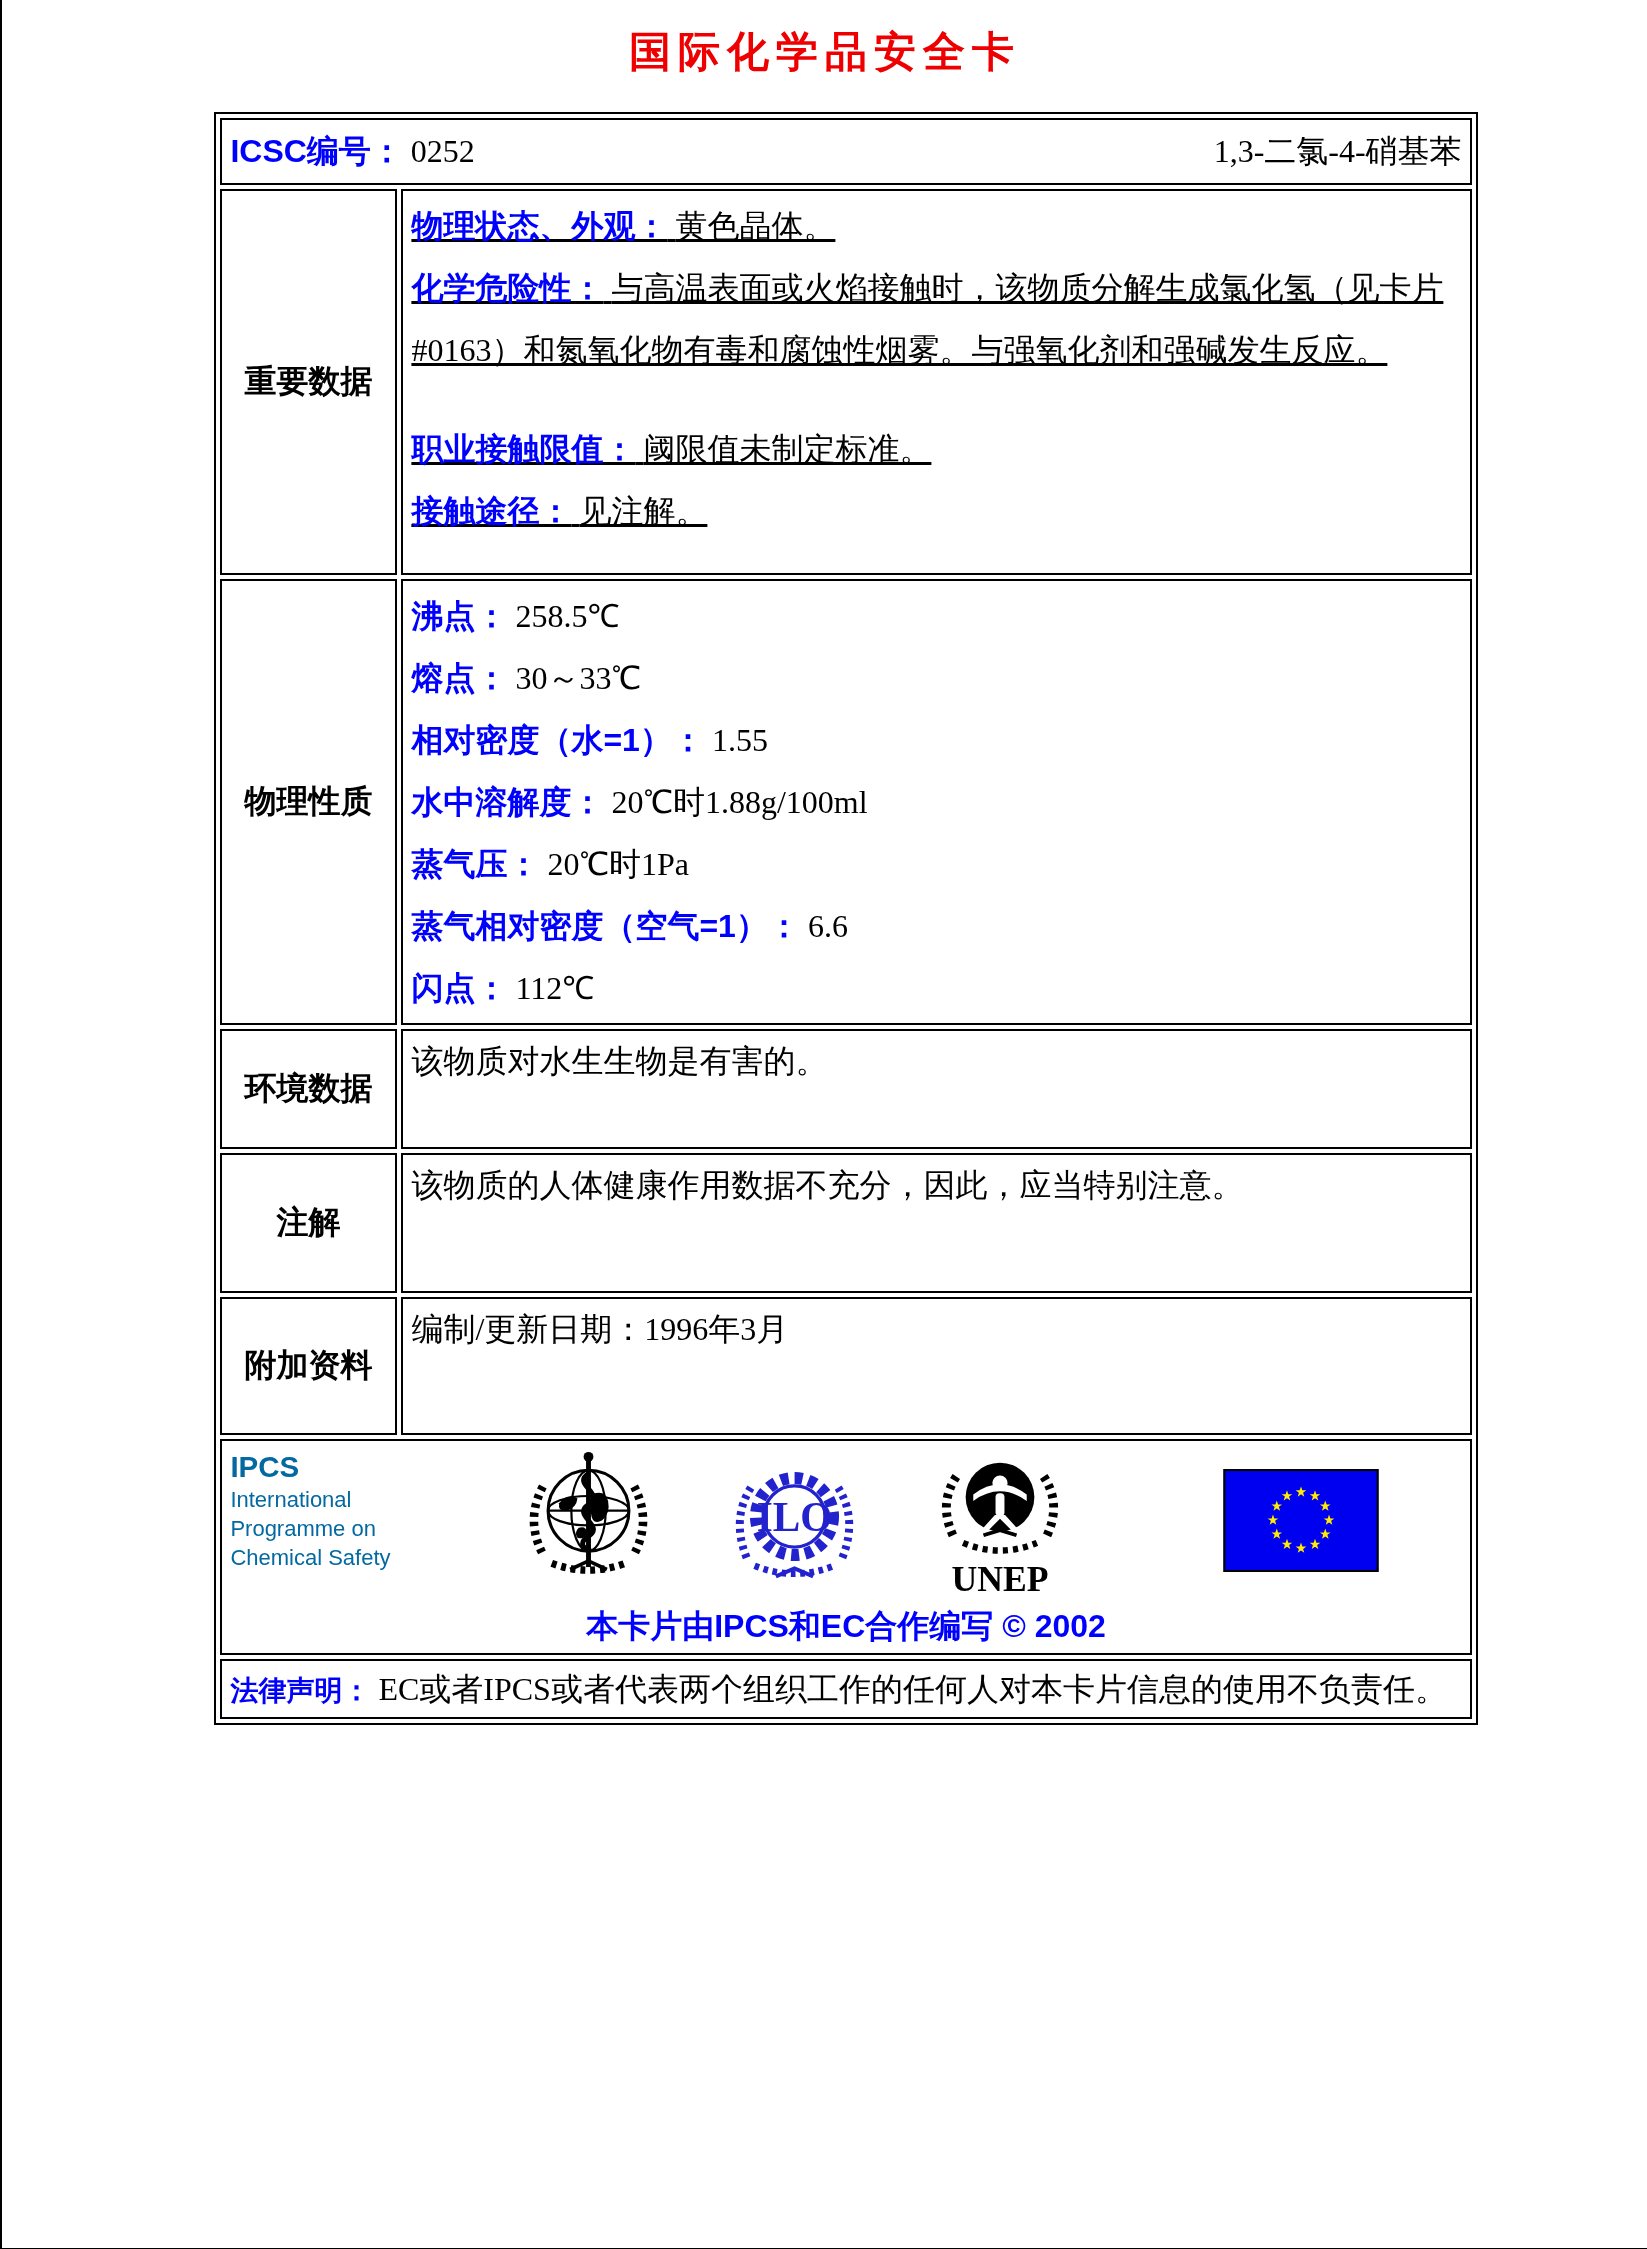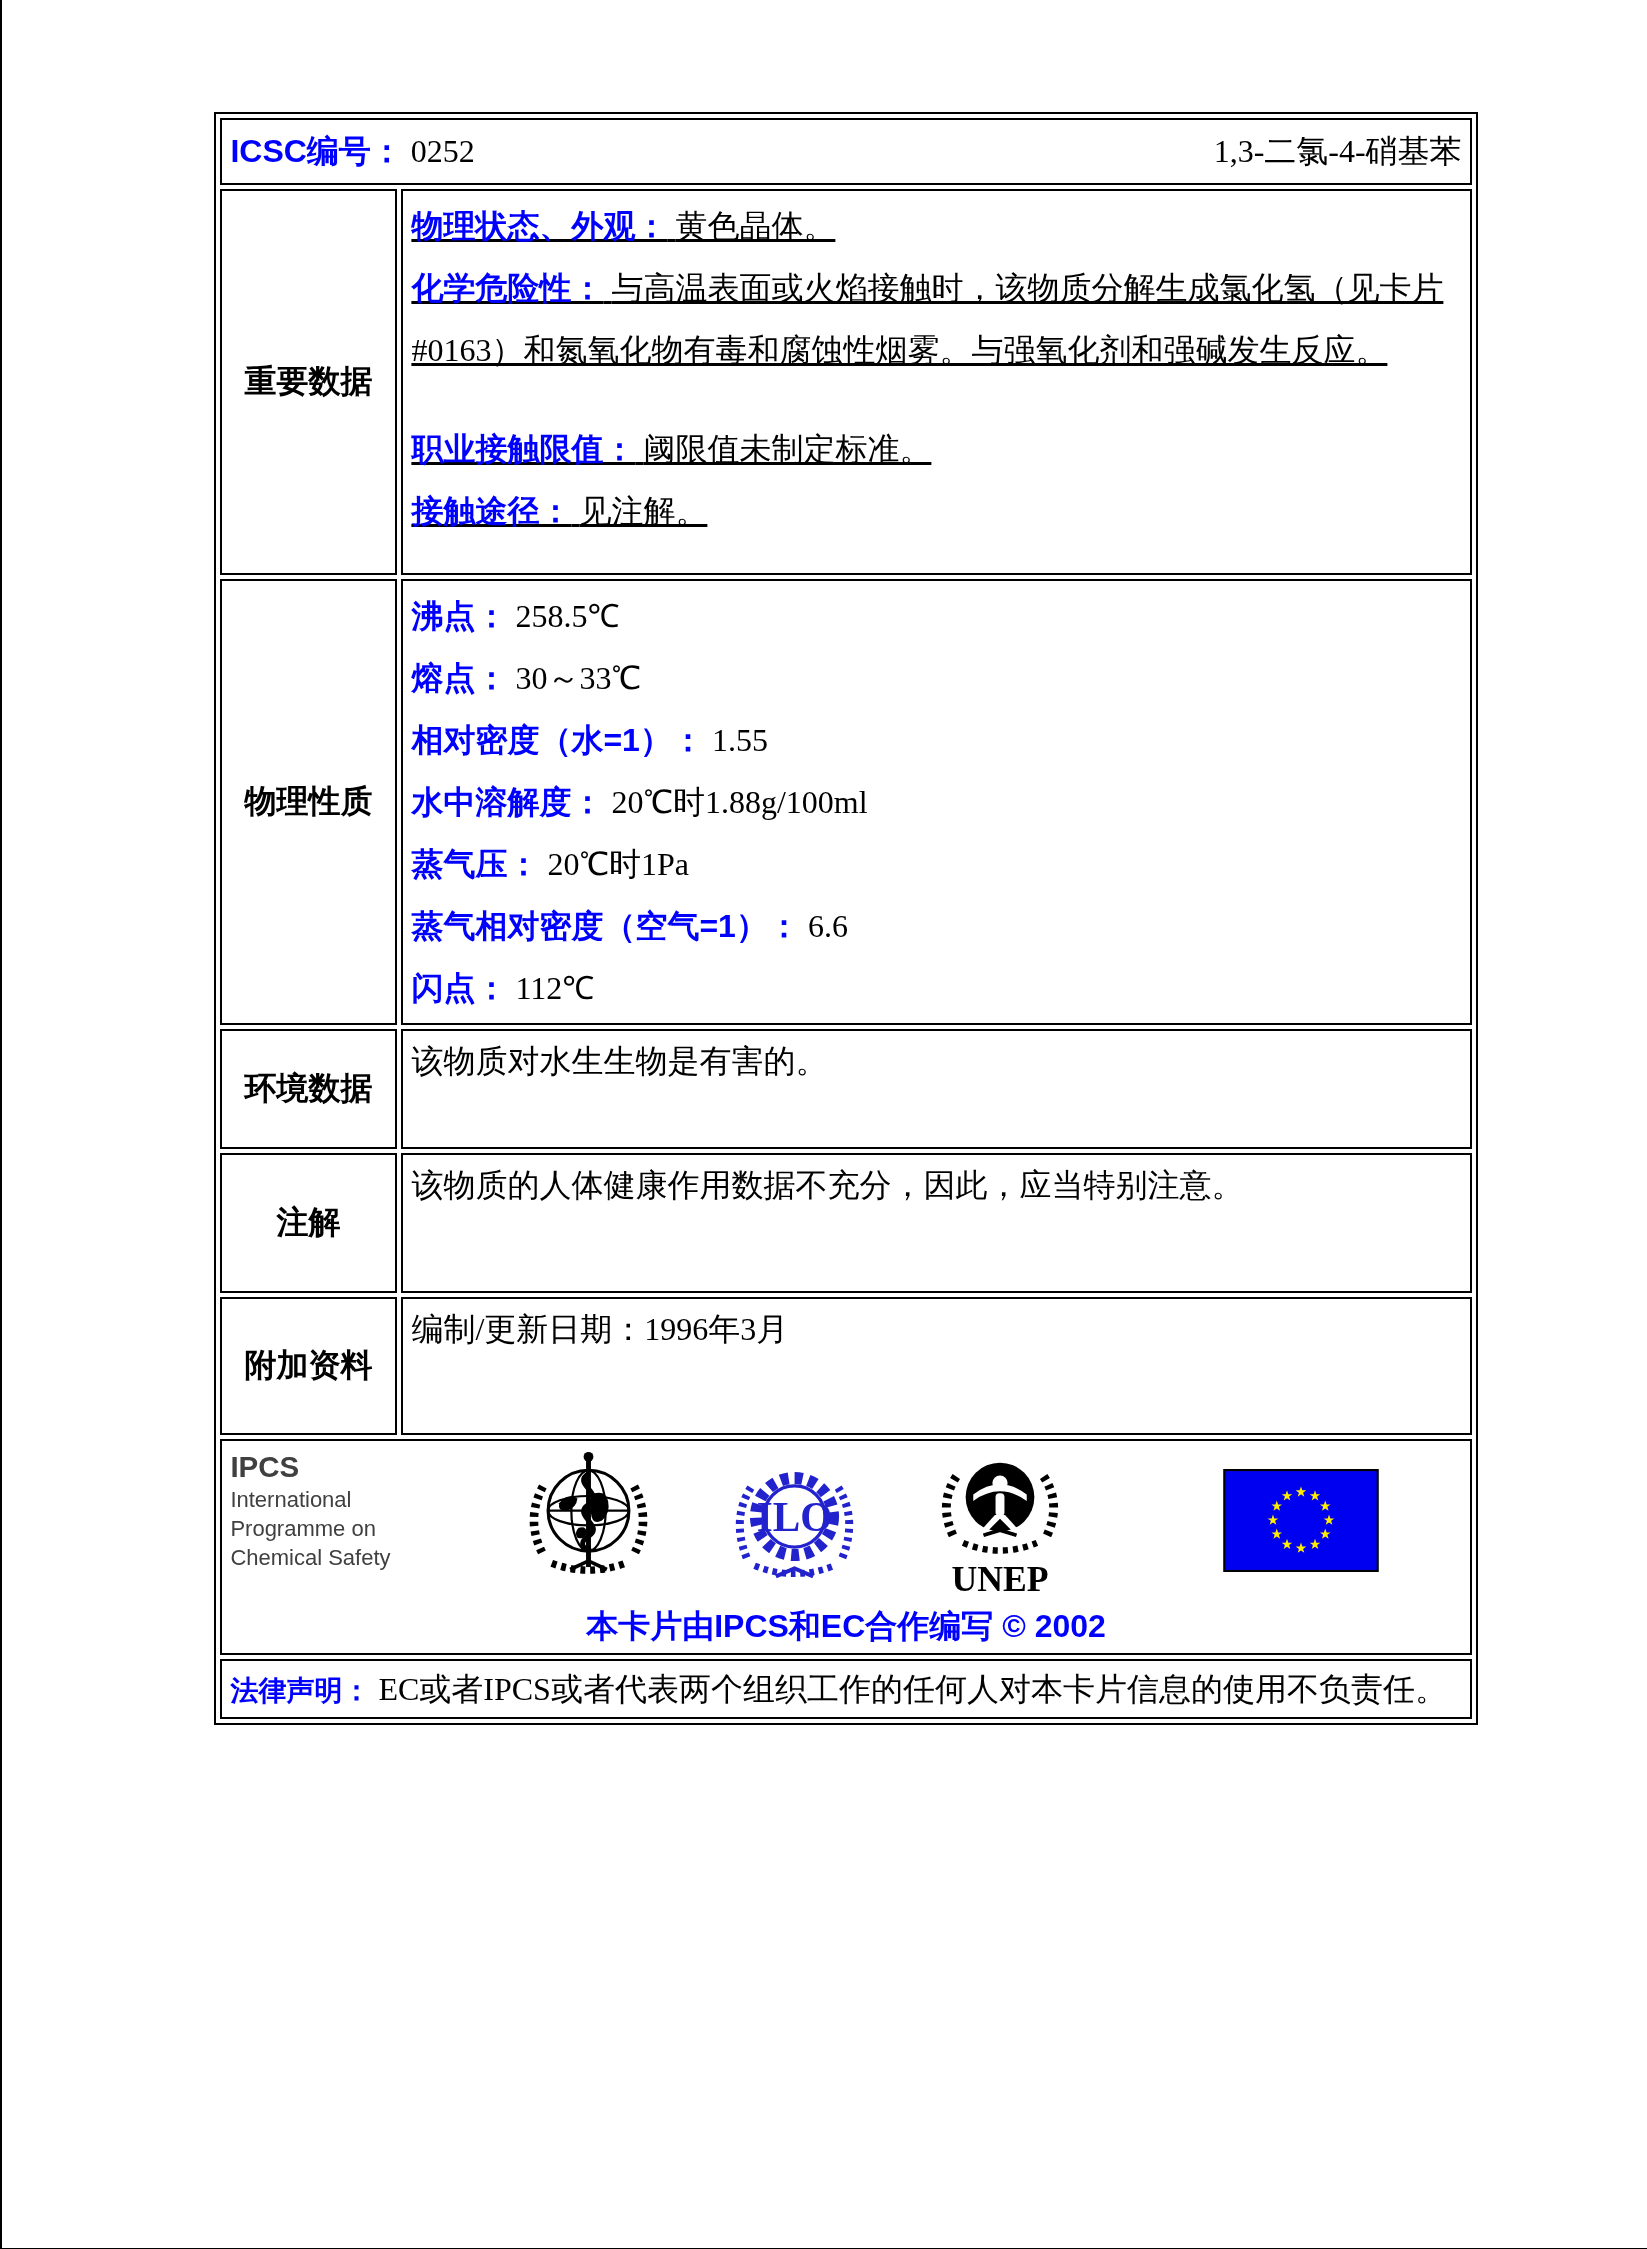--- a/index.html
+++ b/index.html
@@ -85,21 +85,21 @@
     align-items: center;
     justify-content: flex-start;
     gap: 0;
     height: 144px;
     margin-top: 2.8px;
   }
   .ipcs-block {
     width: 253px;
     align-self: flex-start;
     font-family: "Liberation Sans", sans-serif;
-    color: #404040;
+    color: #0369a1;
   }
   .ipcs-title { font-size: 29.5px; font-weight: bold; line-height: 37px; }
   .ipcs-sub   { font-size: 22px; line-height: 29px; }
   .logo-box   { display: flex; align-items: center; justify-content: center; }
   .logo-who   { width: 211px; }
   .logo-ilo   { width: 200px; }
   .logo-unep  { width: 211px; }
   .logo-eu    { width: 232px; justify-content: flex-end; margin-left: 42px; }
   .footer-caption {
     text-align: center;
@@ -110,20 +110,21 @@
     margin-top: 12.6px;
   }
   .legal-line { line-height: 45px; padding-top: 1.4px; }
   .legal-line .blue-label { font-size: 28px; }
 </style>
 </head>
 <body>
 
 <div class="page">
 
+  <h1 class="page-title">国际化学品安全卡</h1>
 
   <table class="card">
     <colgroup>
         <col class="c-label">
         <col>
       </colgroup>
 
     <tbody>
         <tr>
       <td colspan="2" class="hdr-cell">

